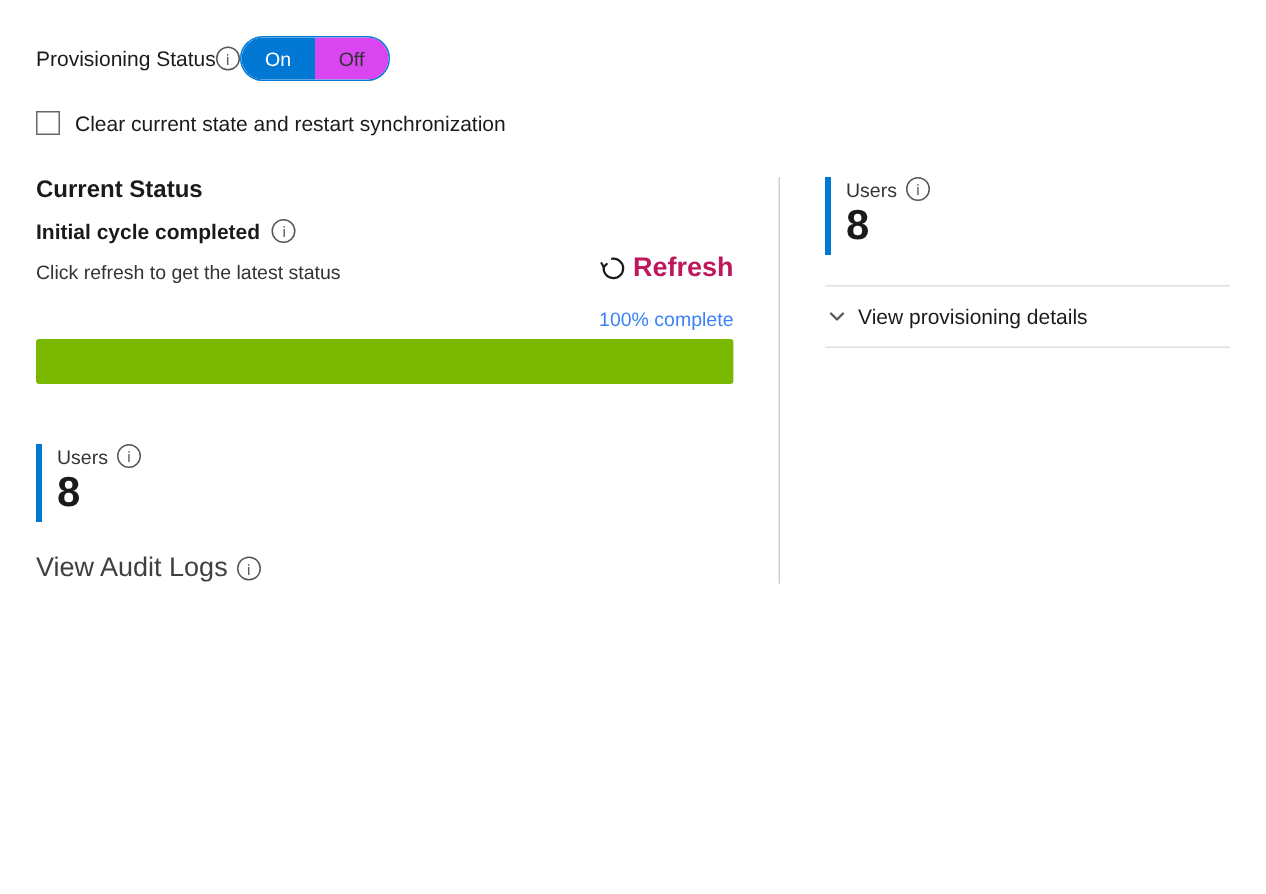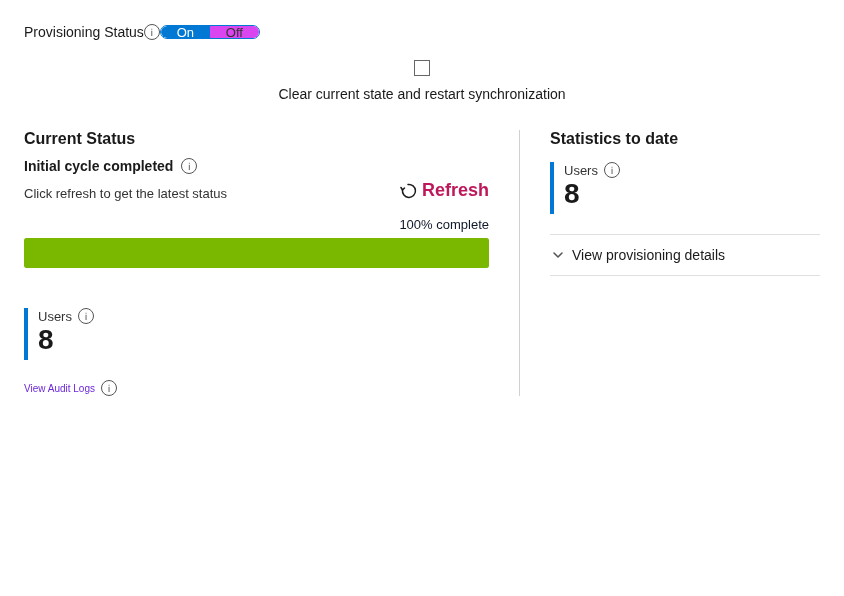--- a/index.html
+++ b/index.html
@@ -35,21 +35,21 @@
       color: #555;
       cursor: pointer;
       flex-shrink: 0;
     }
     .toggle-container {
       display: flex;
       border: 1.5px solid #0078d4;
       border-radius: 20px;
       overflow: hidden;
       width: 100px;
-      height: 14px;
+      height: 30px;
     }
     .toggle-on {
       background: #0078d4;
       color: #fff;
       flex: 1;
       display: flex;
       align-items: center;
       justify-content: center;
       font-size: 13px;
       font-weight: 500;
@@ -66,21 +66,20 @@
       font-size: 13px;
       cursor: pointer;
     }
 
     
     .checkbox-row {
       display: flex;
       align-items: center;
       gap: 10px;
       margin-bottom: 28px;
-      flex-direction: column;
     }
     .checkbox {
       width: 16px;
       height: 16px;
       border: 1.5px solid #666;
       background: #fff;
       flex-shrink: 0;
       cursor: pointer;
     }
     .checkbox-label {
@@ -135,21 +134,21 @@
       background: none;
       border: none;
       padding: 0;
     }
     .refresh-circle-icon {
       width: 18px;
       height: 18px;
     }
     .progress-label {
       font-size: 13px;
-      color: #0f172a;
+      color: #3b82f6;
       text-align: right;
       margin-bottom: 6px;
     }
     .progress-bar-container {
       width: 100%;
       height: 30px;
       background: #e0e0e0;
       border-radius: 2px;
       overflow: hidden;
     }
@@ -191,22 +190,22 @@
       font-weight: 700;
       line-height: 1;
     }
     .view-audit-row {
       margin-top: 20px;
       display: flex;
       align-items: center;
       gap: 6px;
     }
     .view-audit-link {
-      font-size: 10px;
-      color: #6d28d9;
+      font-size: 18px;
+      color: #404040;
       text-decoration: none;
       cursor: pointer;
     }
 
     
     .right-col {
       width: 300px;
       padding-left: 30px;
     }
     .stats-title {
@@ -321,21 +320,20 @@
       </div>
 
       <div class="view-audit-row">
         <a class="view-audit-link" href="#">View Audit Logs</a>
         <span class="info-icon">ℹ</span>
       </div>
     </div>
   </div>
 
   <div class="right-col">
-    <div class="stats-title">Statistics to date</div>
 
     <div class="right-users-section">
       <div class="right-users-bar"></div>
       <div class="right-users-content">
         <div class="right-users-label-row">
           <span class="right-users-label">Users</span>
           <span class="info-icon">ℹ</span>
         </div>
         <span class="right-users-count">8</span>
       </div>

